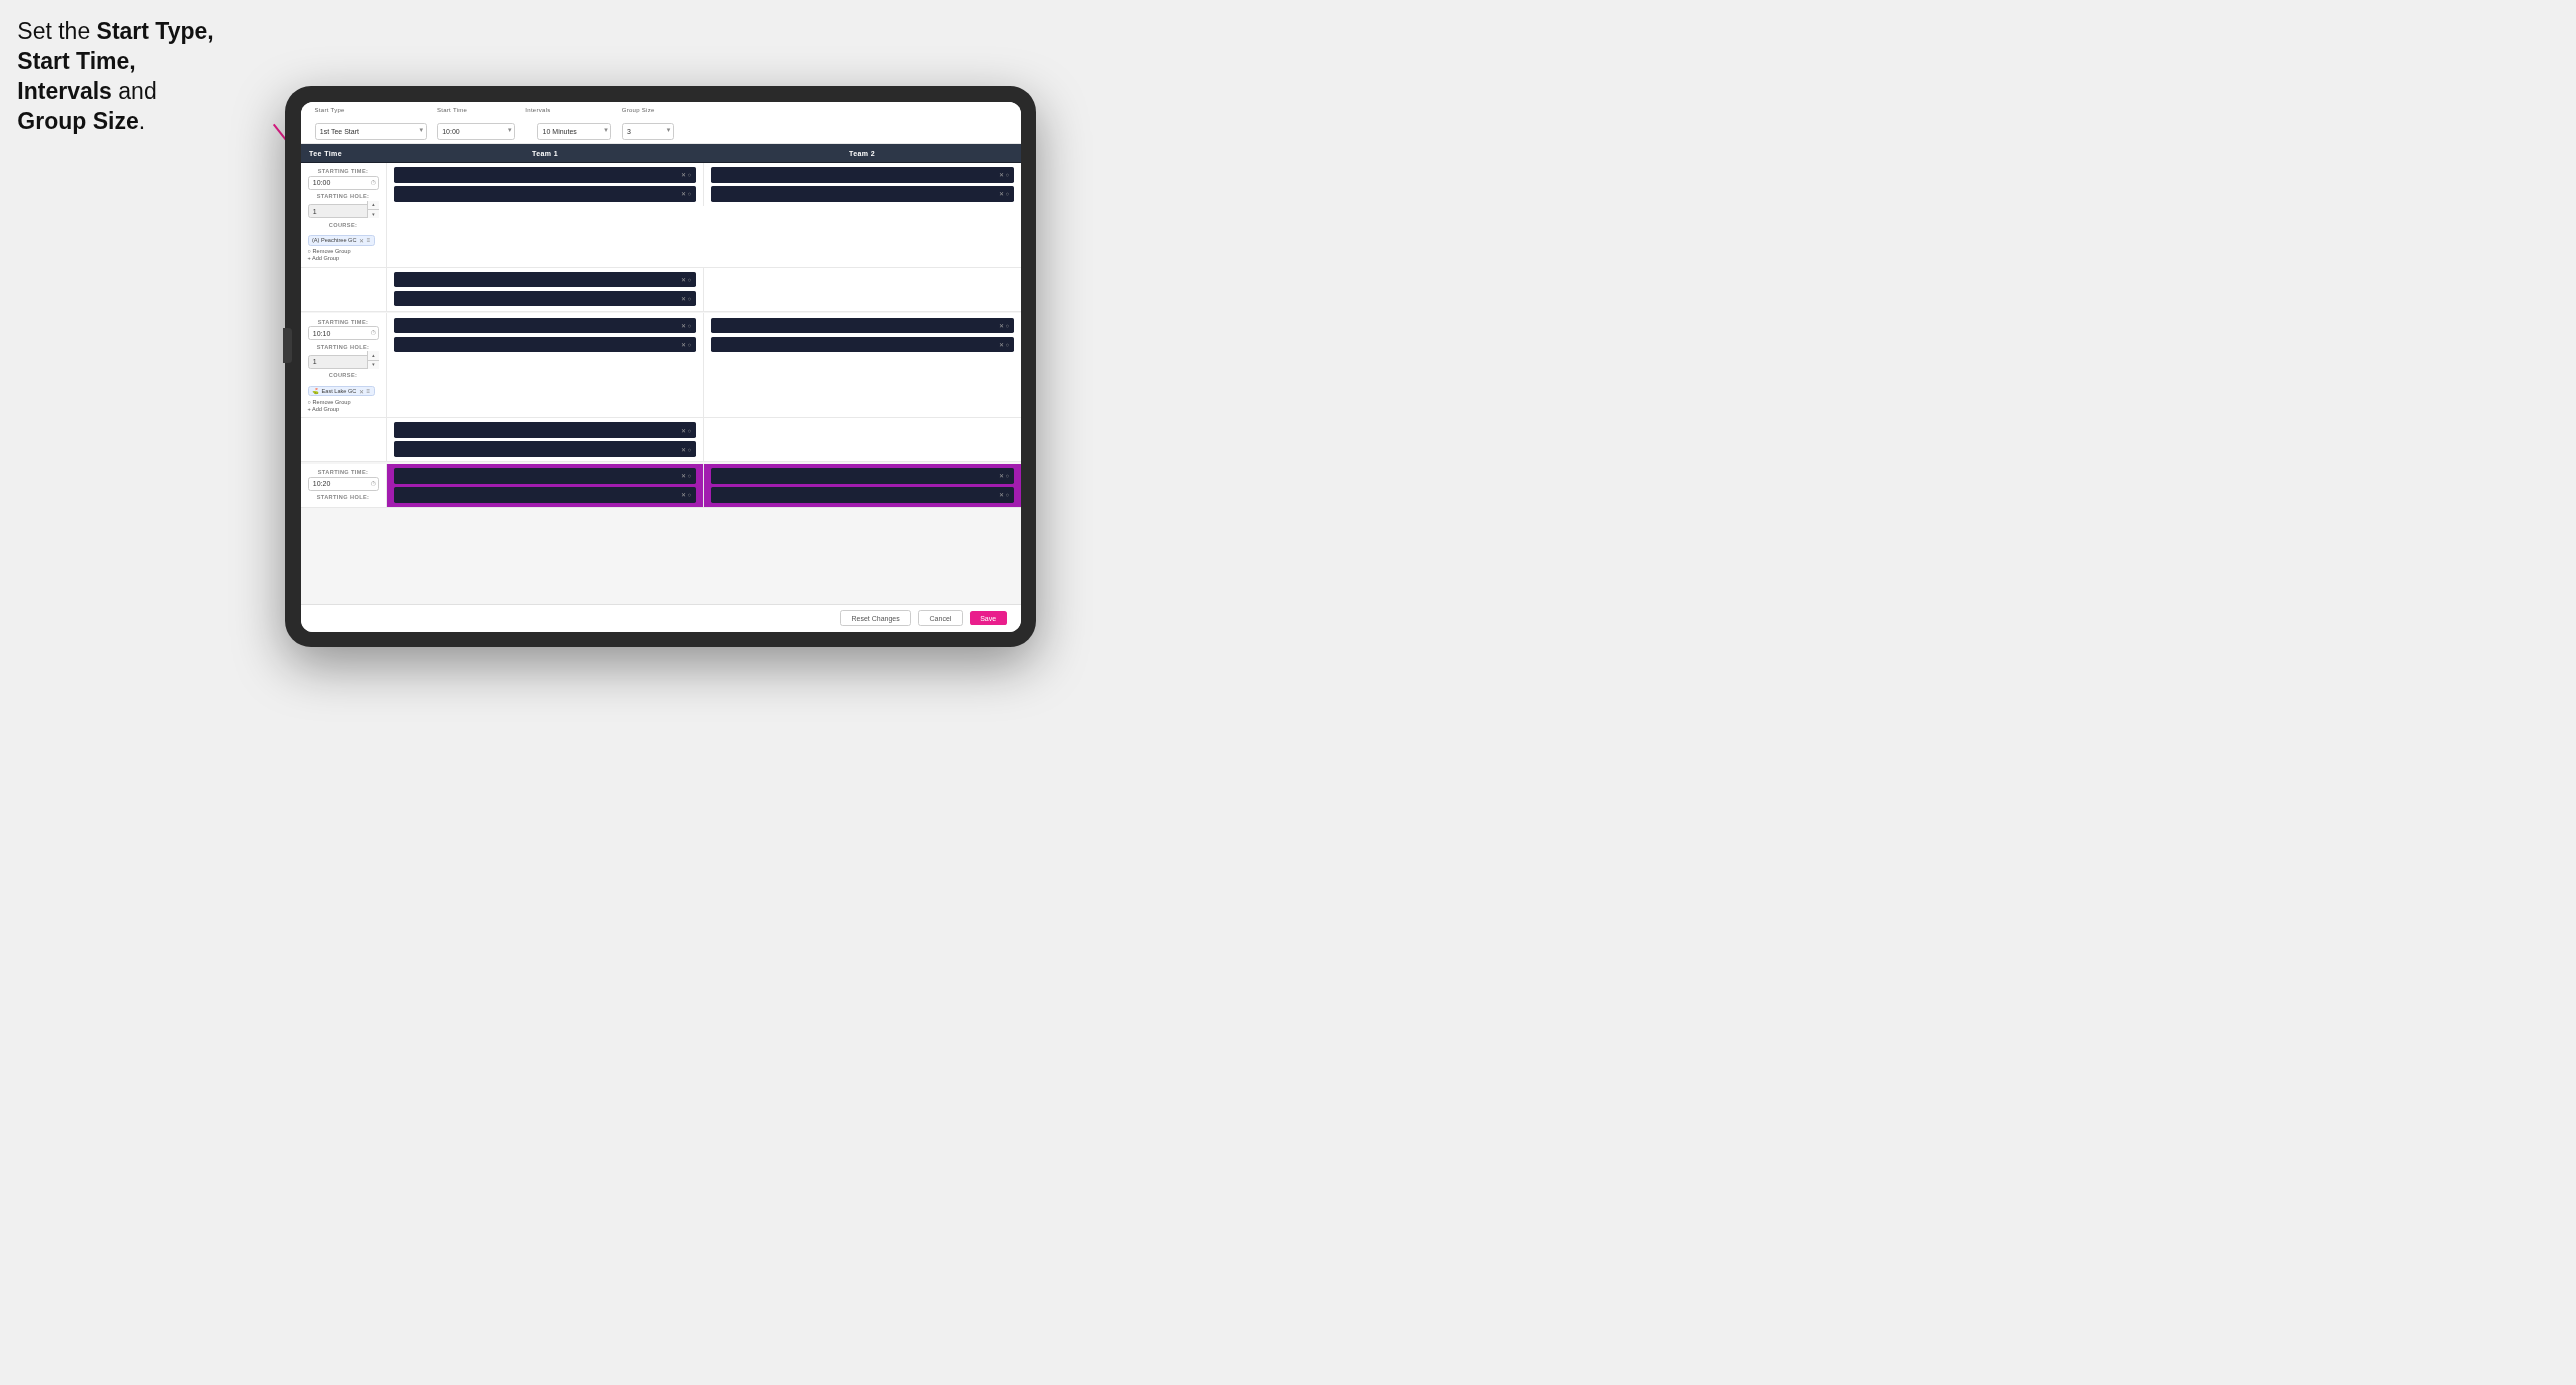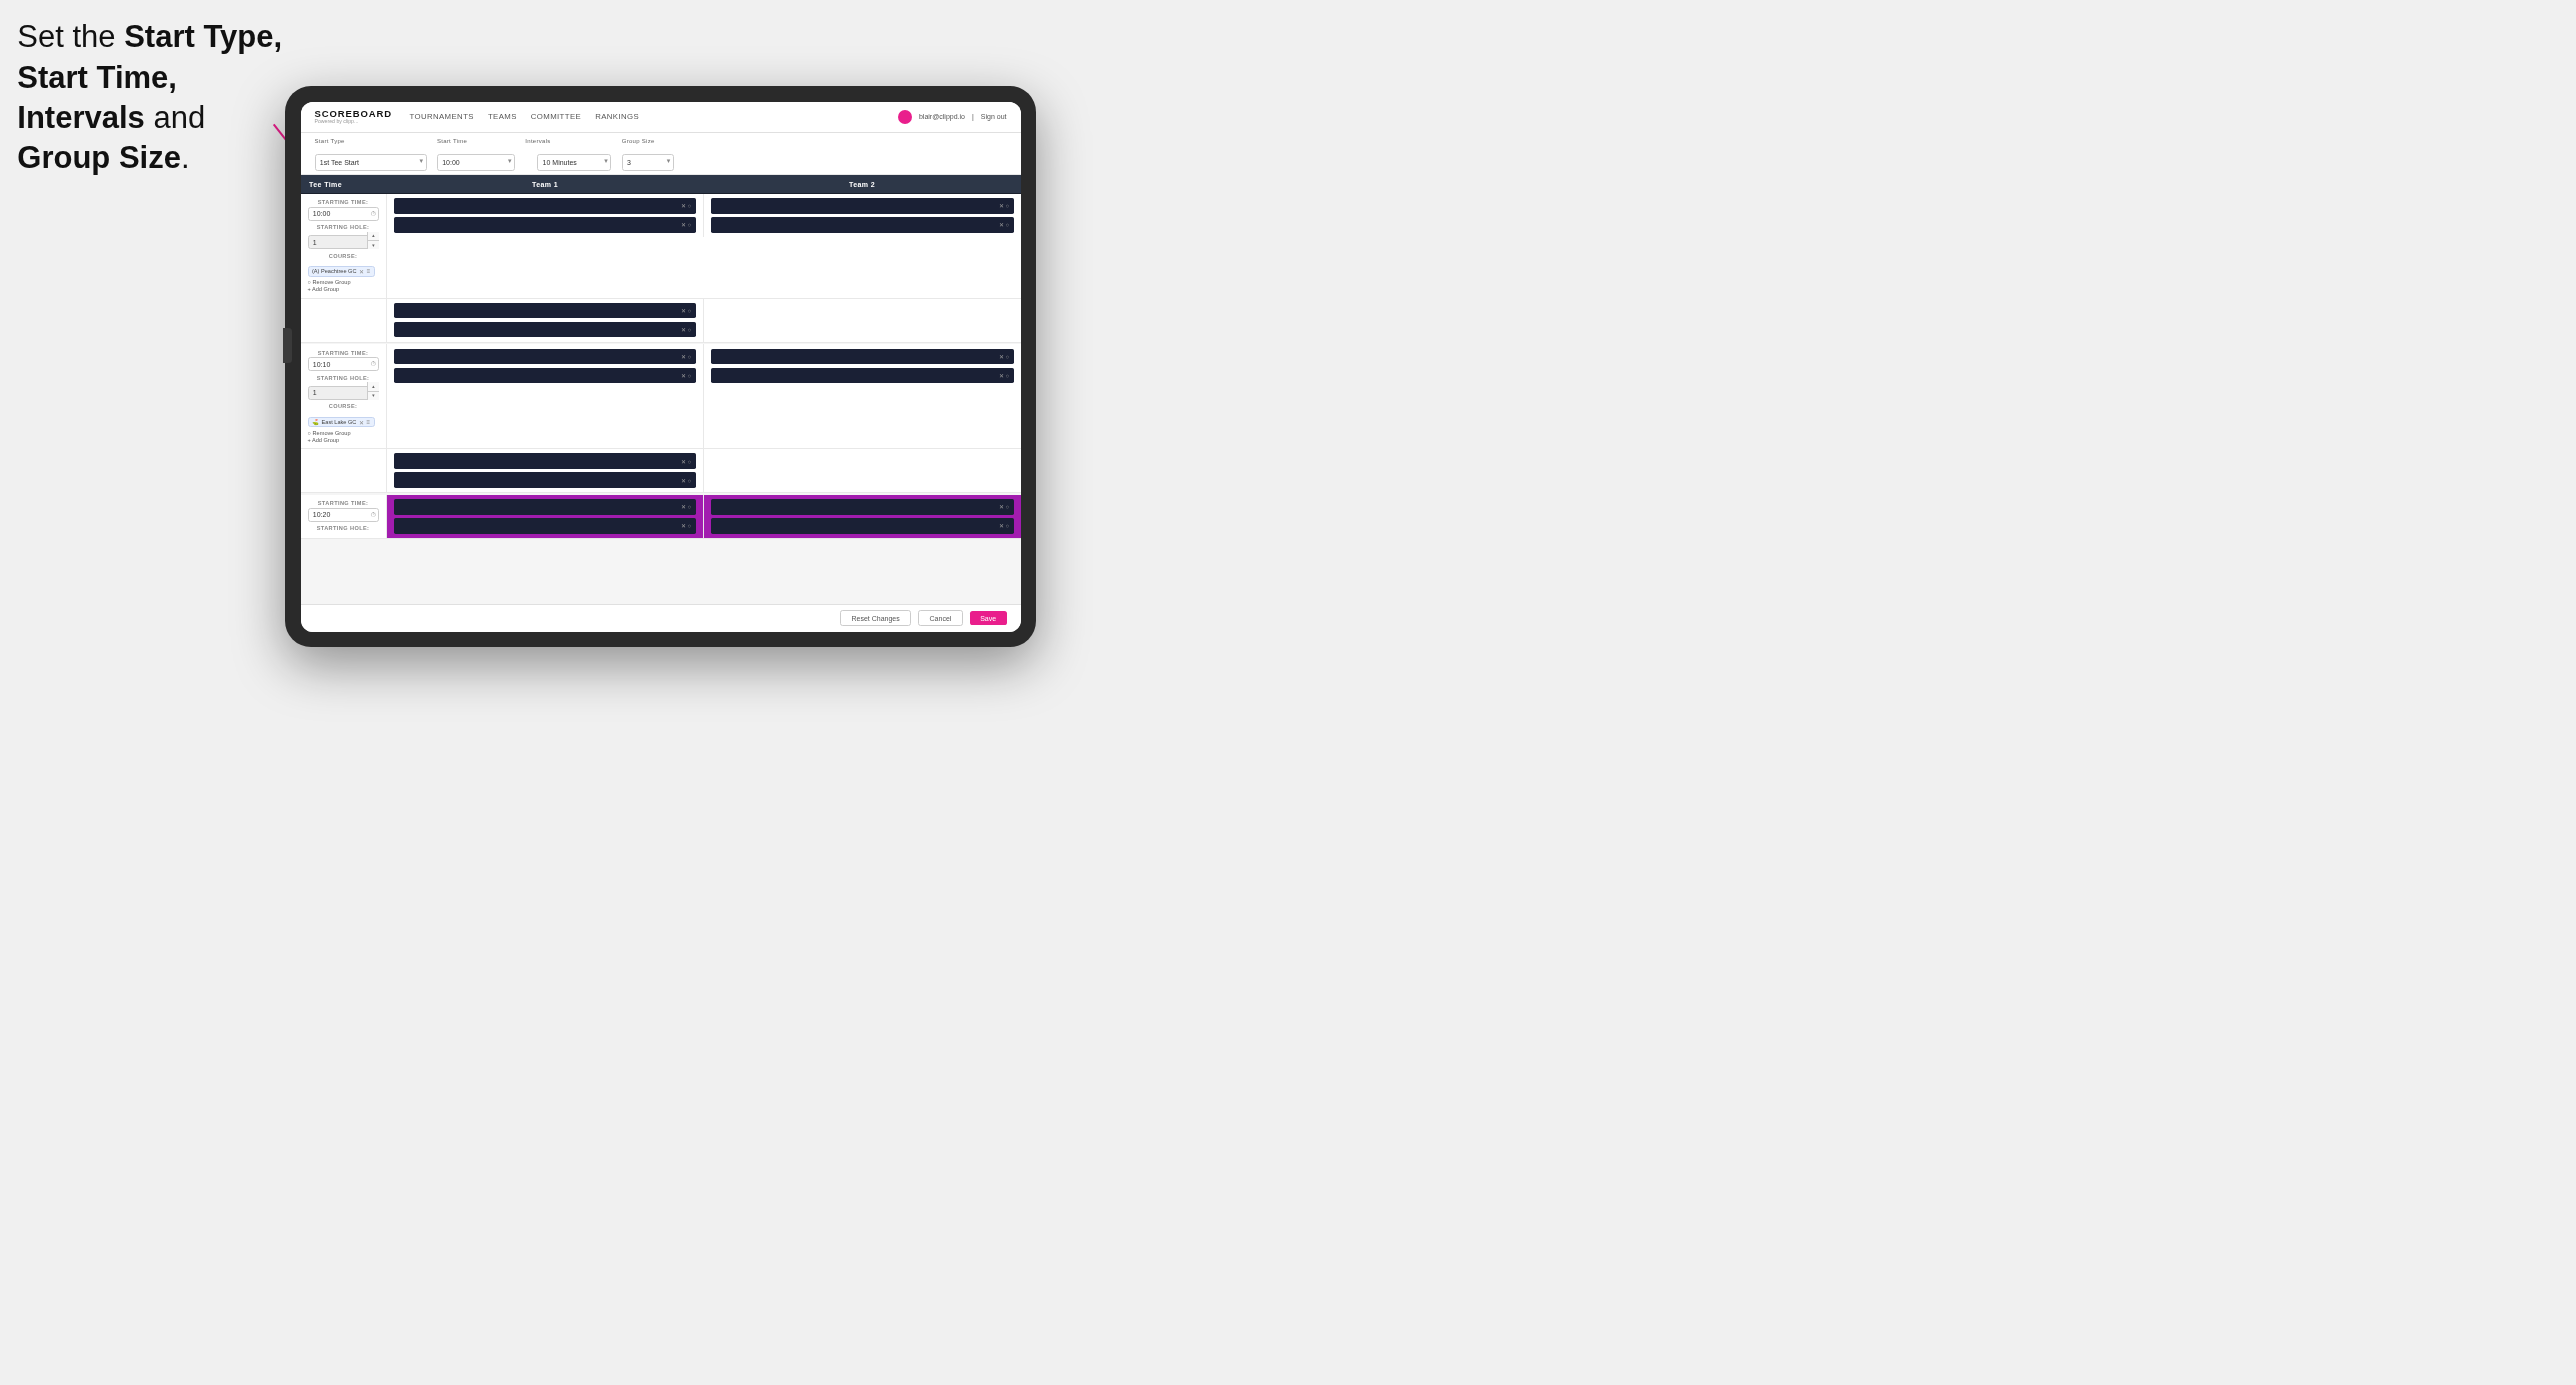--- a/index.html
+++ b/index.html
@@ -11,21 +11,21 @@
       position: relative;
       overflow: hidden;
     }
 
     
     .instruction-area {
       position: absolute;
       left: 17.3px;
       top: 17.3px;
       width: 268px;
-      font-size: 31px;
+      font-size: 23px;
       line-height: 1.3;
       color: #111;
     }
     .instruction-area .highlight {
       font-weight: 900;
     }
 
     
     .arrow-container {
       position: absolute;
@@ -436,38 +436,20 @@
     <marker id="arrowhead" markerWidth="10" markerHeight="7" refX="10" refY="3.5" orient="auto">
       <polygon points="0 0, 10 3.5, 0 7" fill="#e91e8c"></polygon>
     </marker>
   </defs>
   <line x1="60" y1="40" x2="210" y2="230" stroke="#e91e8c" stroke-width="3" marker-end="url(#arrowhead)"></line>
 </svg>
 
 <div class="tablet-frame">
   <div class="tablet-screen">
 
-    <div class="navbar">
-      <div class="logo-area">
-        <span class="logo-text">SCOREBOARD</span>
-        <span class="logo-sub">Powered by clipp...</span>
-      </div>
-      <div class="nav-links">
-        <a class="nav-link">TOURNAMENTS</a>
-        <a class="nav-link">TEAMS</a>
-        <a class="nav-link">COMMITTEE</a>
-        <a class="nav-link">RANKINGS</a>
-      </div>
-      <div class="nav-right">
-        <div class="user-avatar"></div>
-        <span>blair@clippd.io</span>
-        <span>|</span>
-        <a style="cursor:pointer;color:#555;font-size:7px;">Sign out</a>
-      </div>
-    </div>
 
 
     <div class="settings-bar">
       <div class="settings-row">
         <div class="settings-field">
           <span class="settings-label">Start Type</span>
           <div class="select-wrapper start-type-wrapper">
             <select>
               <option>1st Tee Start</option>
               <option>Shotgun Start</option>

